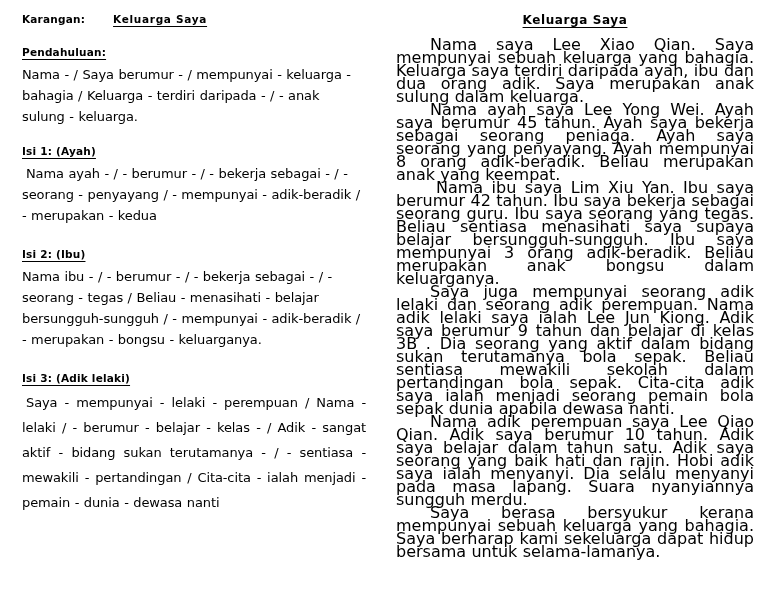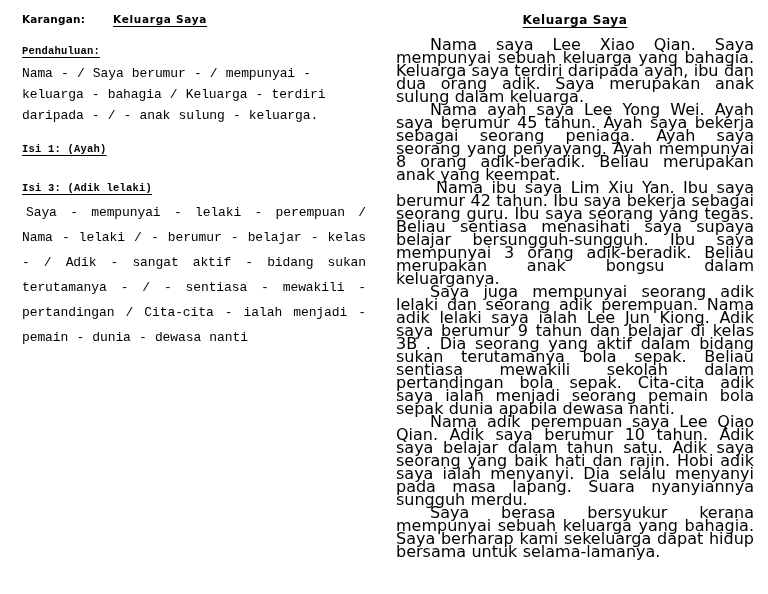--- a/index.html
+++ b/index.html
@@ -50,21 +50,20 @@
     font-weight: bold;
     font-size: 10.5px;
     letter-spacing: 0.7px;
     text-decoration: underline;
     text-underline-offset: 2.5px;
     margin-left: 28px;
   }
 
   .outline-section {
     margin: 0 0 13px 0;
-    font-family: Liberation Mono, monospace;
   }
   .outline-heading {
     font-weight: bold;
     font-size: 10.5px;
     letter-spacing: 0.2px;
     text-decoration: underline;
     text-underline-offset: 2.5px;
     margin: 0 0 6px 0;
     display: inline-block;
   }
@@ -132,22 +131,27 @@
       <span class="karangan-title">Keluarga Saya</span>
     </div>
 
     <div class="outline-section">
       <div class="outline-heading">Pendahuluan:</div>
       <p class="outline-body">Nama - / Saya berumur - / mempunyai - keluarga - bahagia / Keluarga - terdiri daripada - / - anak sulung - keluarga.</p>
     </div>
 
     <div class="outline-section sec-gap-lg">
       <div class="outline-heading">Isi 1: (Ayah)</div>
+      <p class="outline-body indent-first">Nama ayah - / - berumur - / - bekerja sebagai - / - seorang - penyayang / - mempunyai - adik-beradik / - merupakan - kedua</p>
     </div>
 
+    <div class="outline-section sec-gap-lg">
+      <div class="outline-heading">Isi 2: (Ibu)</div>
+      <p class="outline-body">Nama ibu - / - berumur - / - bekerja sebagai - / - seorang - tegas / Beliau - menasihati - belajar bersungguh-sungguh / - mempunyai - adik-beradik / - merupakan - bongsu - keluarganya.</p>
+    </div>
 
     <div class="outline-section sec-gap-xl">
       <div class="outline-heading">Isi 3: (Adik lelaki)</div>
       <p class="outline-body spaced indent-first">Saya - mempunyai - lelaki - perempuan / Nama - lelaki / - berumur - belajar - kelas - / Adik - sangat aktif - bidang sukan terutamanya - / - sentiasa - mewakili - pertandingan / Cita-cita - ialah menjadi - pemain - dunia - dewasa nanti</p>
     </div>
 
 
   </div>
 
   <div class="col-right">

